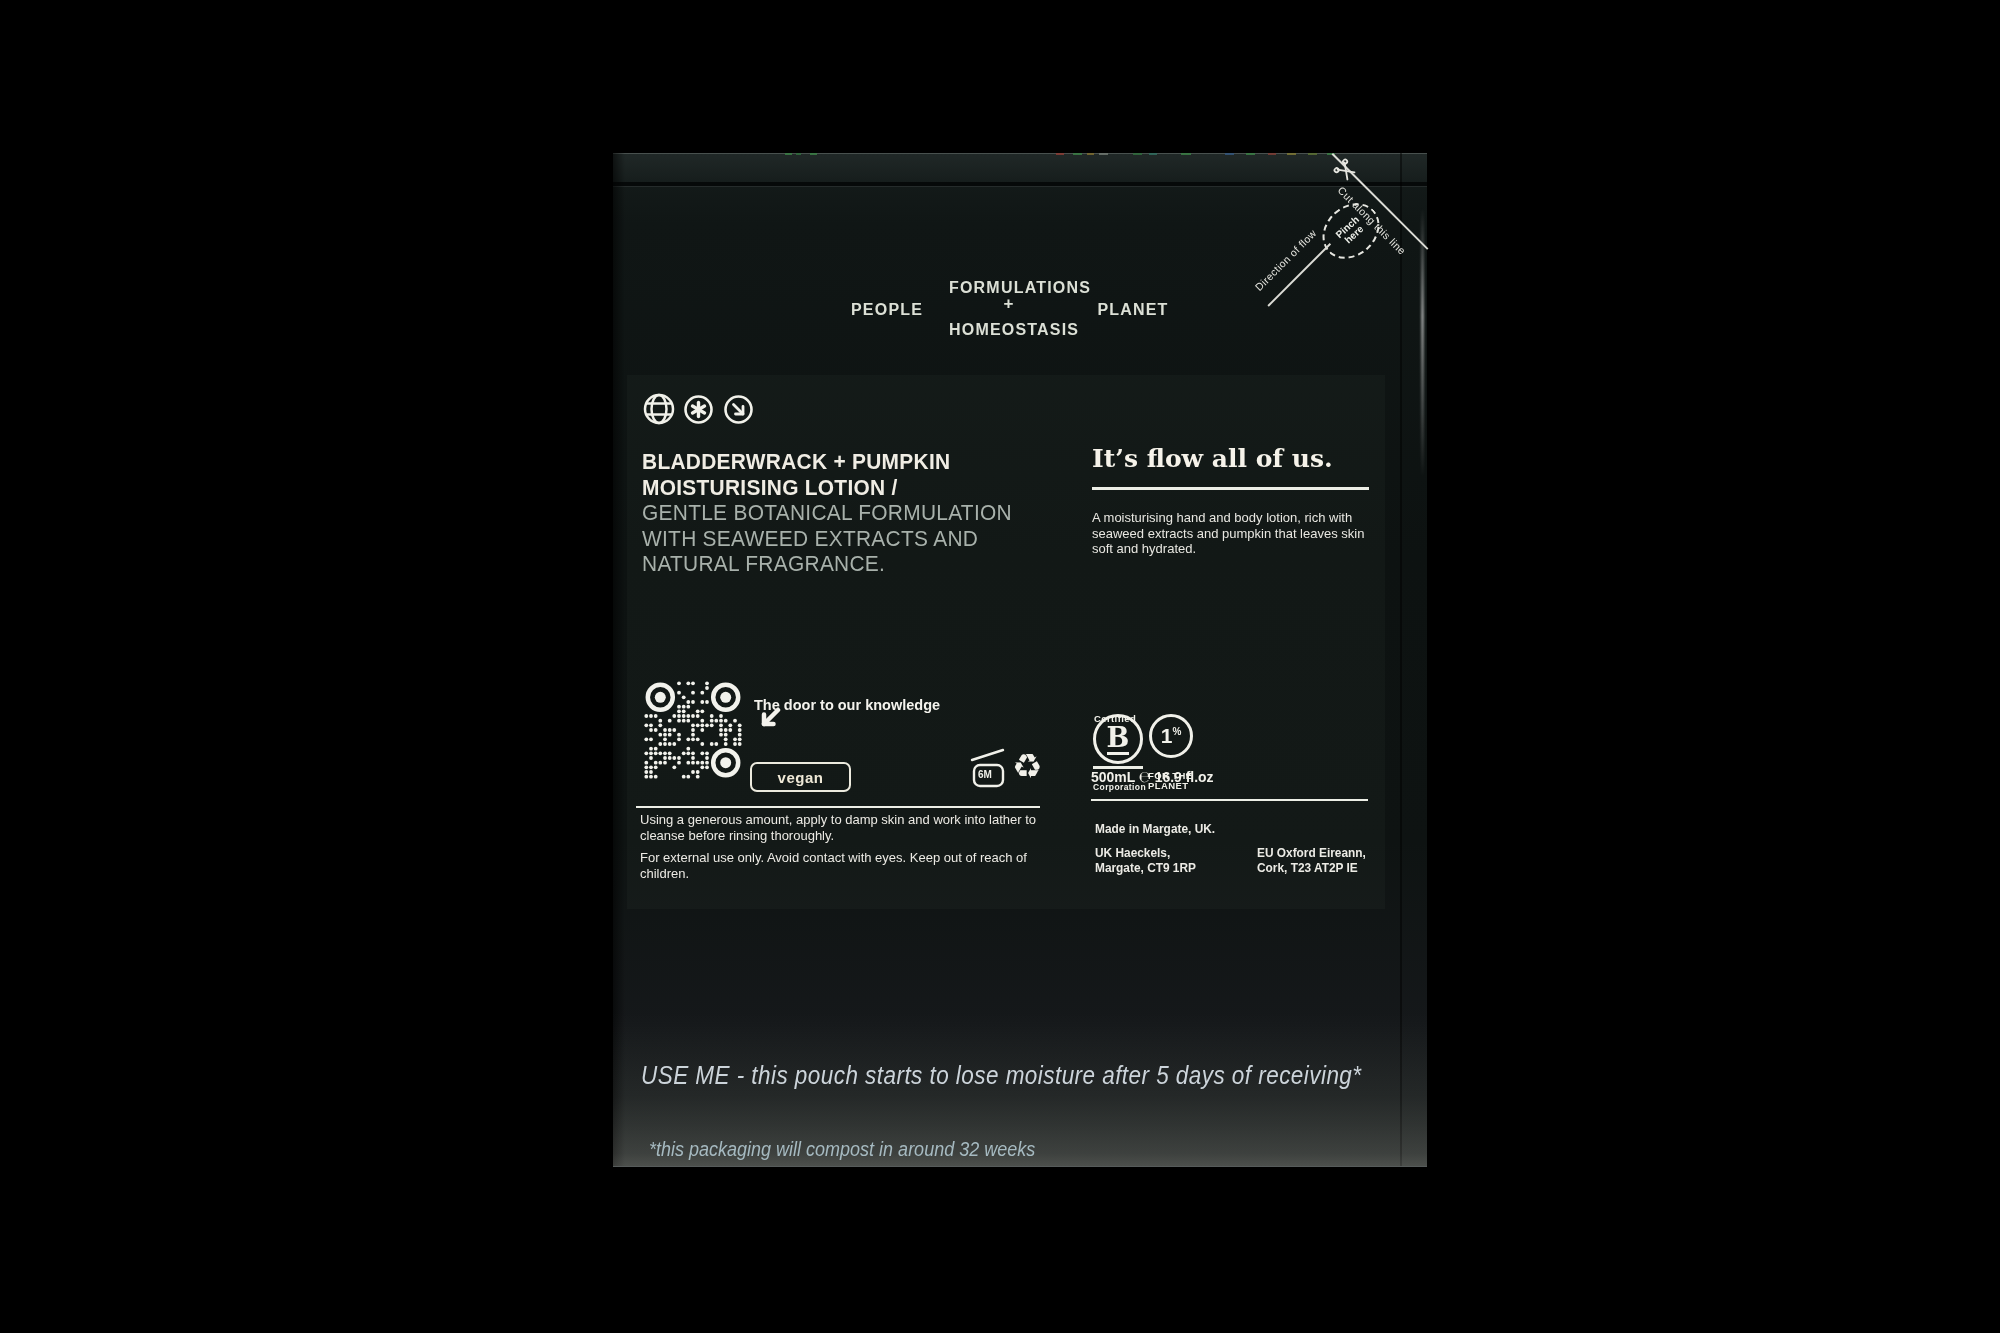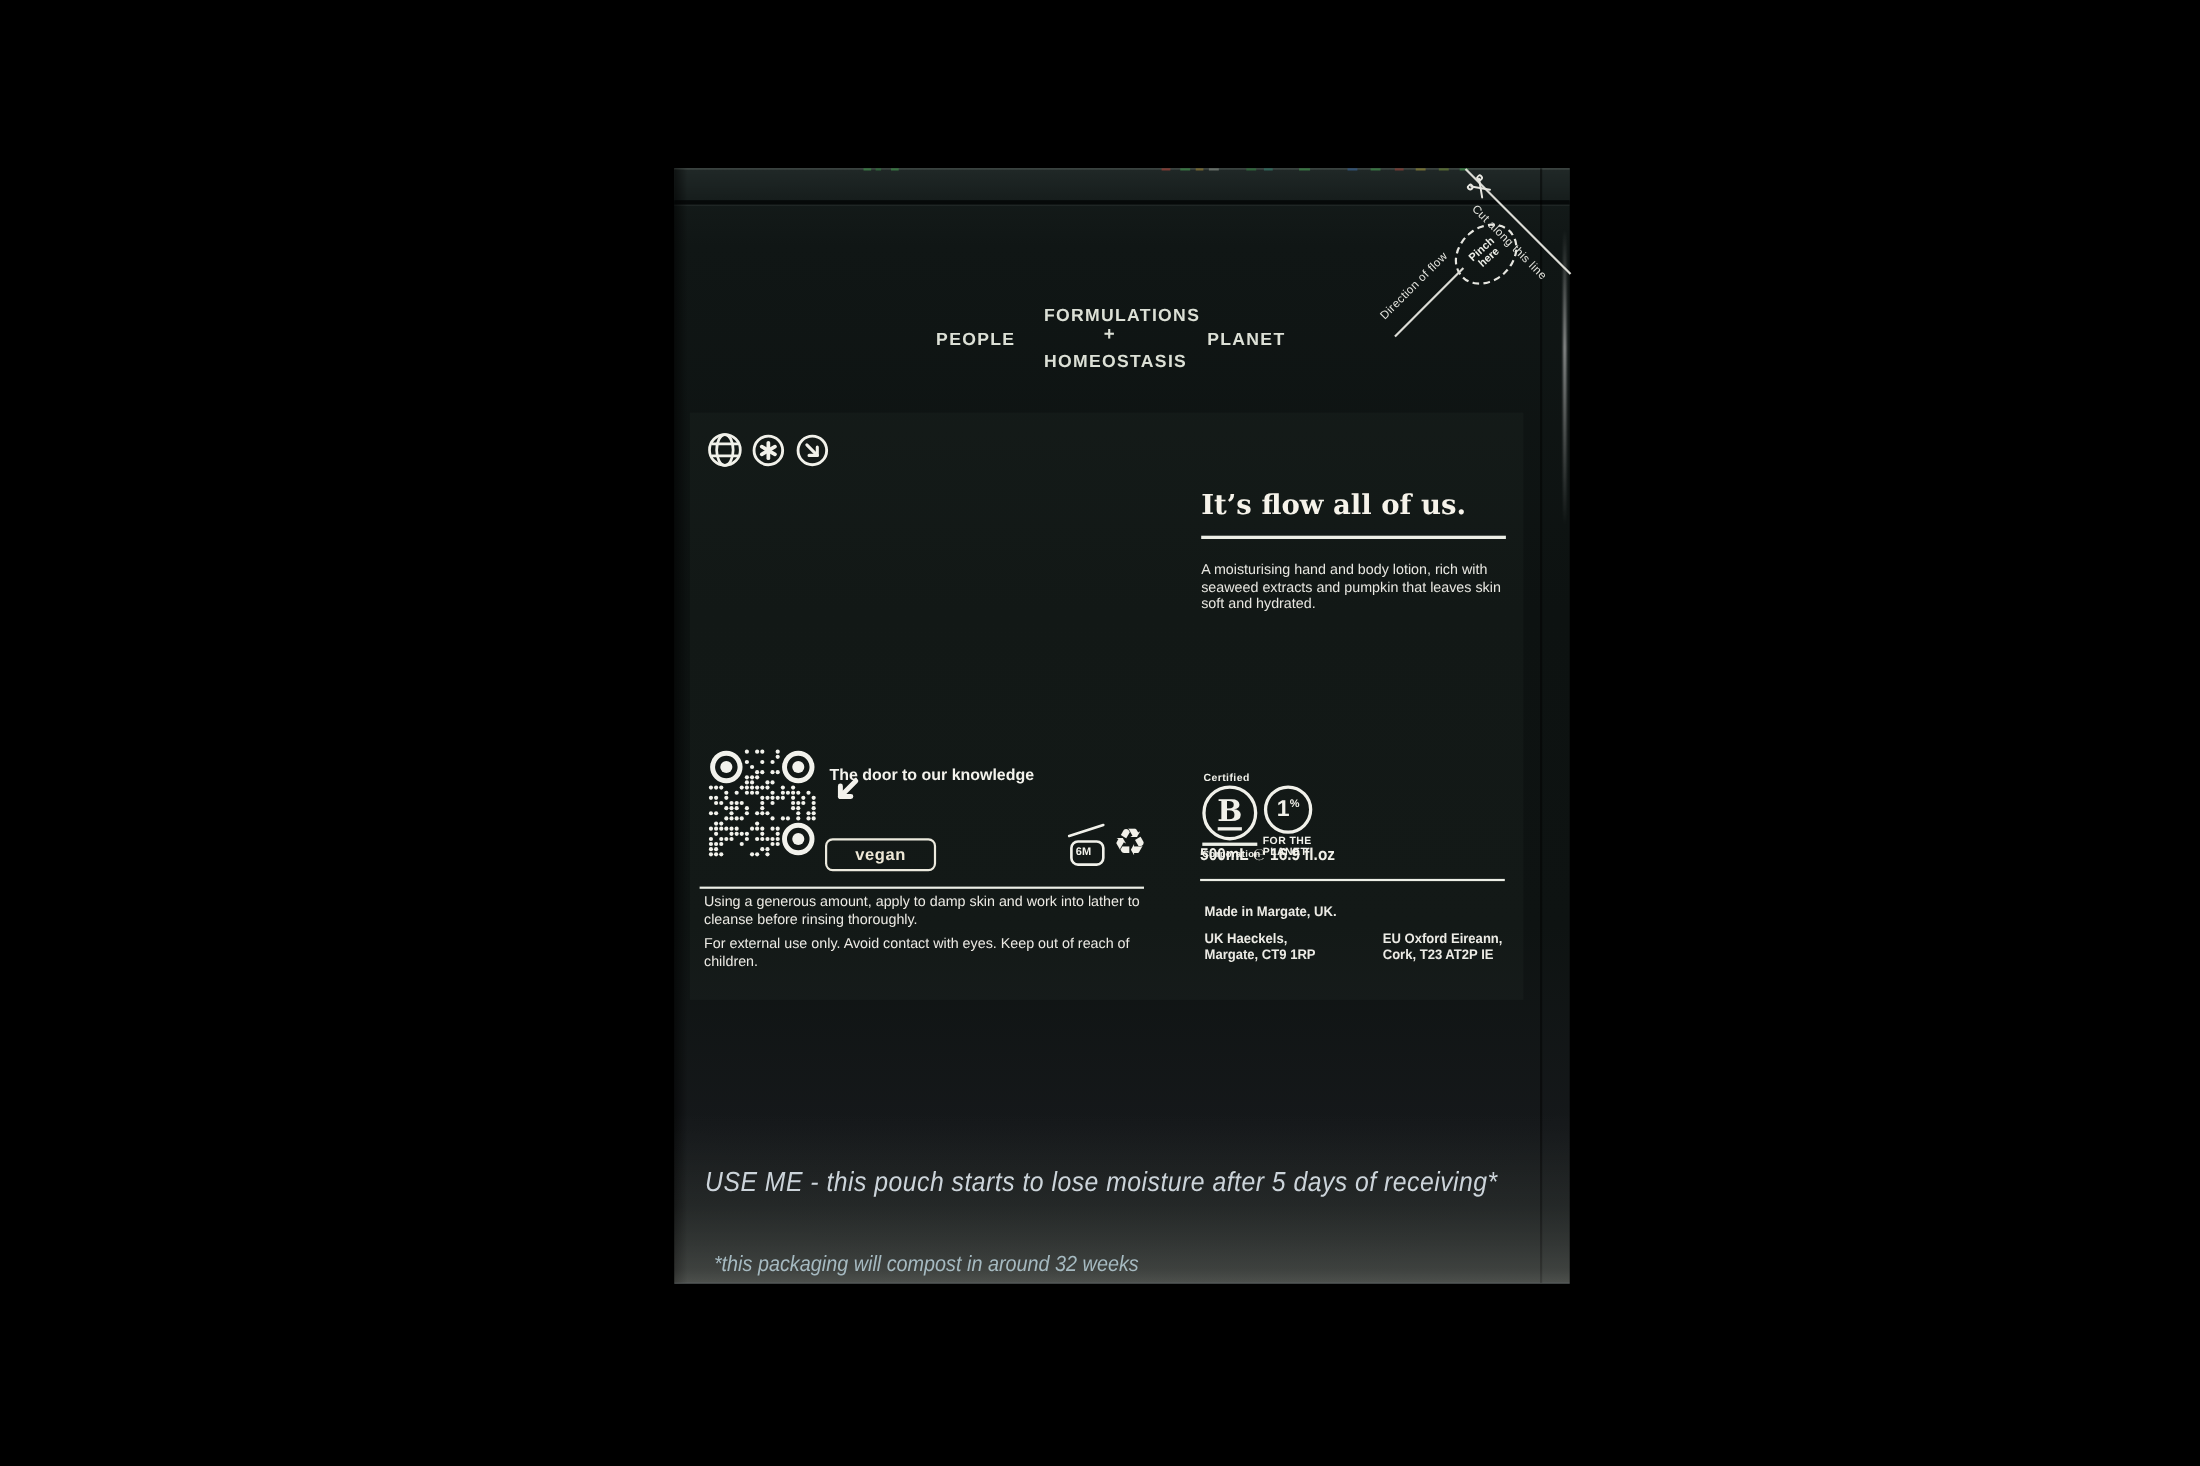--- a/index.html
+++ b/index.html
@@ -32,21 +32,21 @@
   .rule{background:#eceee6;}
   .cornerline{height:1.6px;background:#dcdcd6;}
   .cornertext{font-size:10.5px;letter-spacing:.4px;color:#e3e3dd;white-space:nowrap;}
   .pinch{width:58px;height:46px;border:2px dashed #e6e6e0;border-radius:50%;
          display:flex;align-items:center;justify-content:center;transform:rotate(-42deg);}
   .pinch span{display:block;font-size:10px;font-weight:600;line-height:10.5px;text-align:center;color:#eceee8;}
   .veganpill{width:97px;height:26px;border:2px solid #eceade;border-radius:7px;display:flex;
              align-items:center;justify-content:center;font-size:15px;font-weight:700;
              letter-spacing:.5px;color:#efe9d7;}
   .ring{border:3px solid #f1f1ea;border-radius:50%;display:flex;align-items:center;justify-content:center;}
-  .tiny{font-size:9.5px;font-weight:800;letter-spacing:.4px;color:#f1f1ea;white-space:nowrap;}
+  .tiny{font-size:9.5px;font-weight:800;letter-spacing:.4px;color:#f1f1ea;white-space:nowrap;margin-top:11px;}
   .addr{font-size:12.5px;line-height:14.5px;font-weight:600;color:#ecebe5;white-space:nowrap;
         transform:scaleX(.95);transform-origin:0 0;}
   .italicfoot{font-style:italic;font-weight:300;white-space:nowrap;transform:scaleX(.9);transform-origin:0 0;}
   svg{display:block;}
 </style>
 </head>
 <body>
 
 <div class="stage">
   <div class="pouch">
@@ -125,20 +125,27 @@
       <div class="abs" style="left:96px;top:19px;">
         <svg width="31" height="31" viewBox="0 0 31 31" fill="none" stroke="#f1f1ea">
           <circle cx="15.5" cy="15.5" r="13" stroke-width="2.6"></circle>
           <g stroke-width="2.8" stroke-linecap="round" stroke-linejoin="round">
             <line x1="10.5" y1="10.5" x2="20" y2="20"></line>
             <polyline points="20,12.5 20,20 12.5,20" fill="none"></polyline>
           </g>
         </svg>
       </div>
 
+      <div class="abs" style="left:15px;top:74px;">
+        <div class="titleline tbold">BLADDERWRACK + PUMPKIN</div>
+        <div class="titleline tbold">MOISTURISING LOTION /</div>
+        <div class="titleline tlight">GENTLE BOTANICAL FORMULATION</div>
+        <div class="titleline tlight">WITH SEAWEED EXTRACTS AND</div>
+        <div class="titleline tlight">NATURAL FRAGRANCE.</div>
+      </div>
 
       <div class="abs serifhead" style="left:465px;top:69px;">It’s flow all of us.</div>
       <div class="abs rule" style="left:465px;top:112px;width:277px;height:2.5px;"></div>
       <div class="abs bodytext" style="left:465px;top:135px;width:282px;">A moisturising hand and body lotion, rich with seaweed extracts and pumpkin that leaves skin soft and hydrated.</div>
 
       <div class="abs" style="left:17px;top:306px;width:98px;height:98px;">
           <svg width="98" height="98" viewBox="0 0 98 98">
             <circle cx="35.0" cy="2.3" r="1.9" fill="#f2f2ec"></circle>
             <circle cx="44.3" cy="2.3" r="1.9" fill="#f2f2ec"></circle>
             <circle cx="49.0" cy="2.3" r="1.9" fill="#f2f2ec"></circle>

